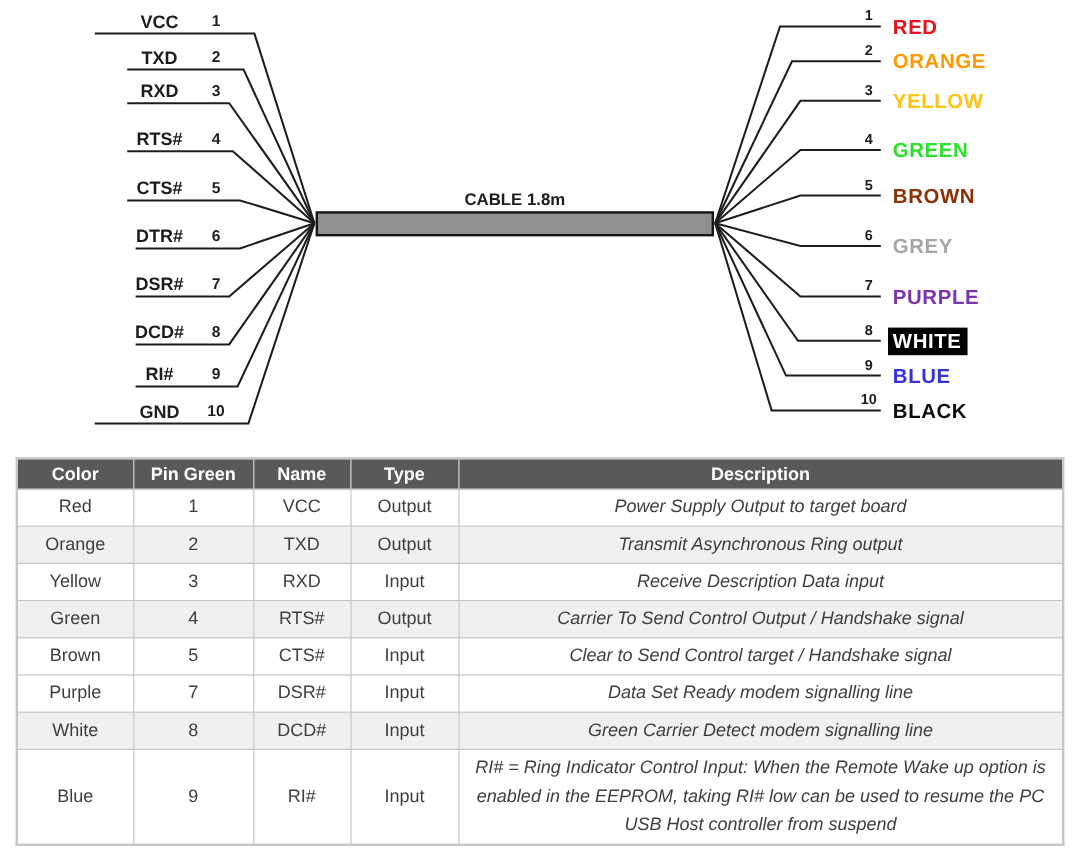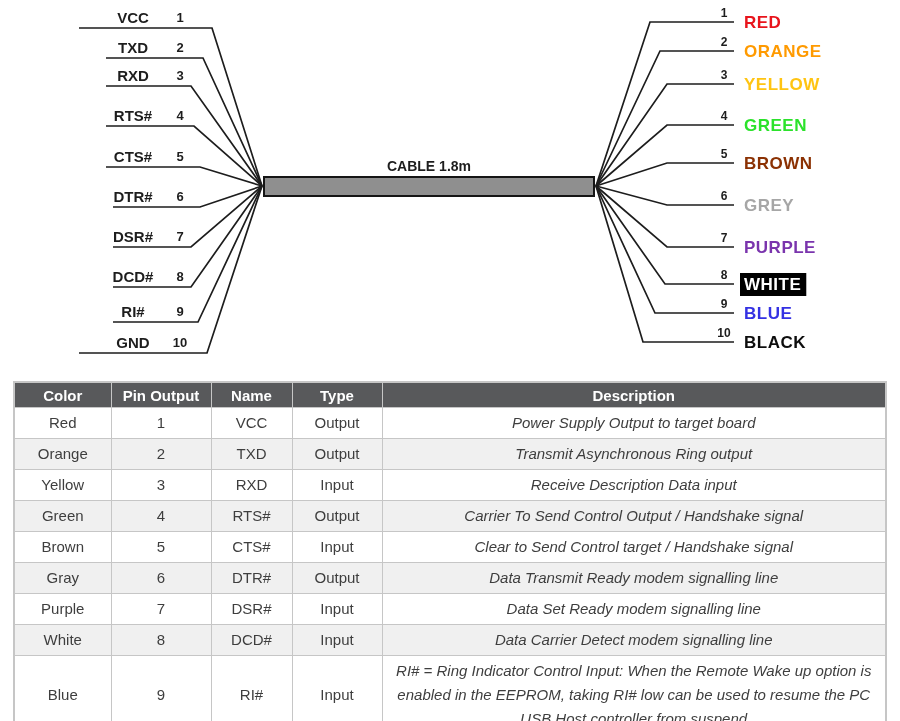--- a/index.html
+++ b/index.html
@@ -116,21 +116,21 @@
     <colgroup>
       <col style="width:97px">
         <col style="width:100px">
         <col style="width:81px">
         <col style="width:90px">
         <col>
     </colgroup>
     <thead>
       <tr>
         <th>Color</th>
-        <th>Pin Output</th>
+        <th>Pin Green</th>
         <th>Name</th>
         <th>Type</th>
         <th>Description</th>
       </tr>
     </thead>
     <tbody id="tbody">
         <tr>
           <td>Red</td>
           <td>1</td>
           <td>VCC</td>
@@ -158,40 +158,33 @@
           <td>Output</td>
           <td class="desc">Carrier To Send Control Output / Handshake signal</td>
         </tr>
         <tr>
           <td>Brown</td>
           <td>5</td>
           <td>CTS#</td>
           <td>Input</td>
           <td class="desc">Clear to Send Control target / Handshake signal</td>
         </tr>
-        <tr class="alt">
-          <td>Gray</td>
-          <td>6</td>
-          <td>DTR#</td>
-          <td>Output</td>
-          <td class="desc">Data Transmit Ready modem signalling line</td>
-        </tr>
         <tr>
           <td>Purple</td>
           <td>7</td>
           <td>DSR#</td>
           <td>Input</td>
           <td class="desc">Data Set Ready modem signalling line</td>
         </tr>
         <tr class="alt">
           <td>White</td>
           <td>8</td>
           <td>DCD#</td>
           <td>Input</td>
-          <td class="desc">Data Carrier Detect modem signalling line</td>
+          <td class="desc">Green Carrier Detect modem signalling line</td>
         </tr>
         <tr>
           <td>Blue</td>
           <td>9</td>
           <td>RI#</td>
           <td>Input</td>
           <td class="desc">RI# = Ring Indicator Control Input: When the Remote Wake up option is enabled in the EEPROM, taking RI# low can be used to resume the PC USB Host controller from suspend</td>
         </tr>
       </tbody>
   </table>

